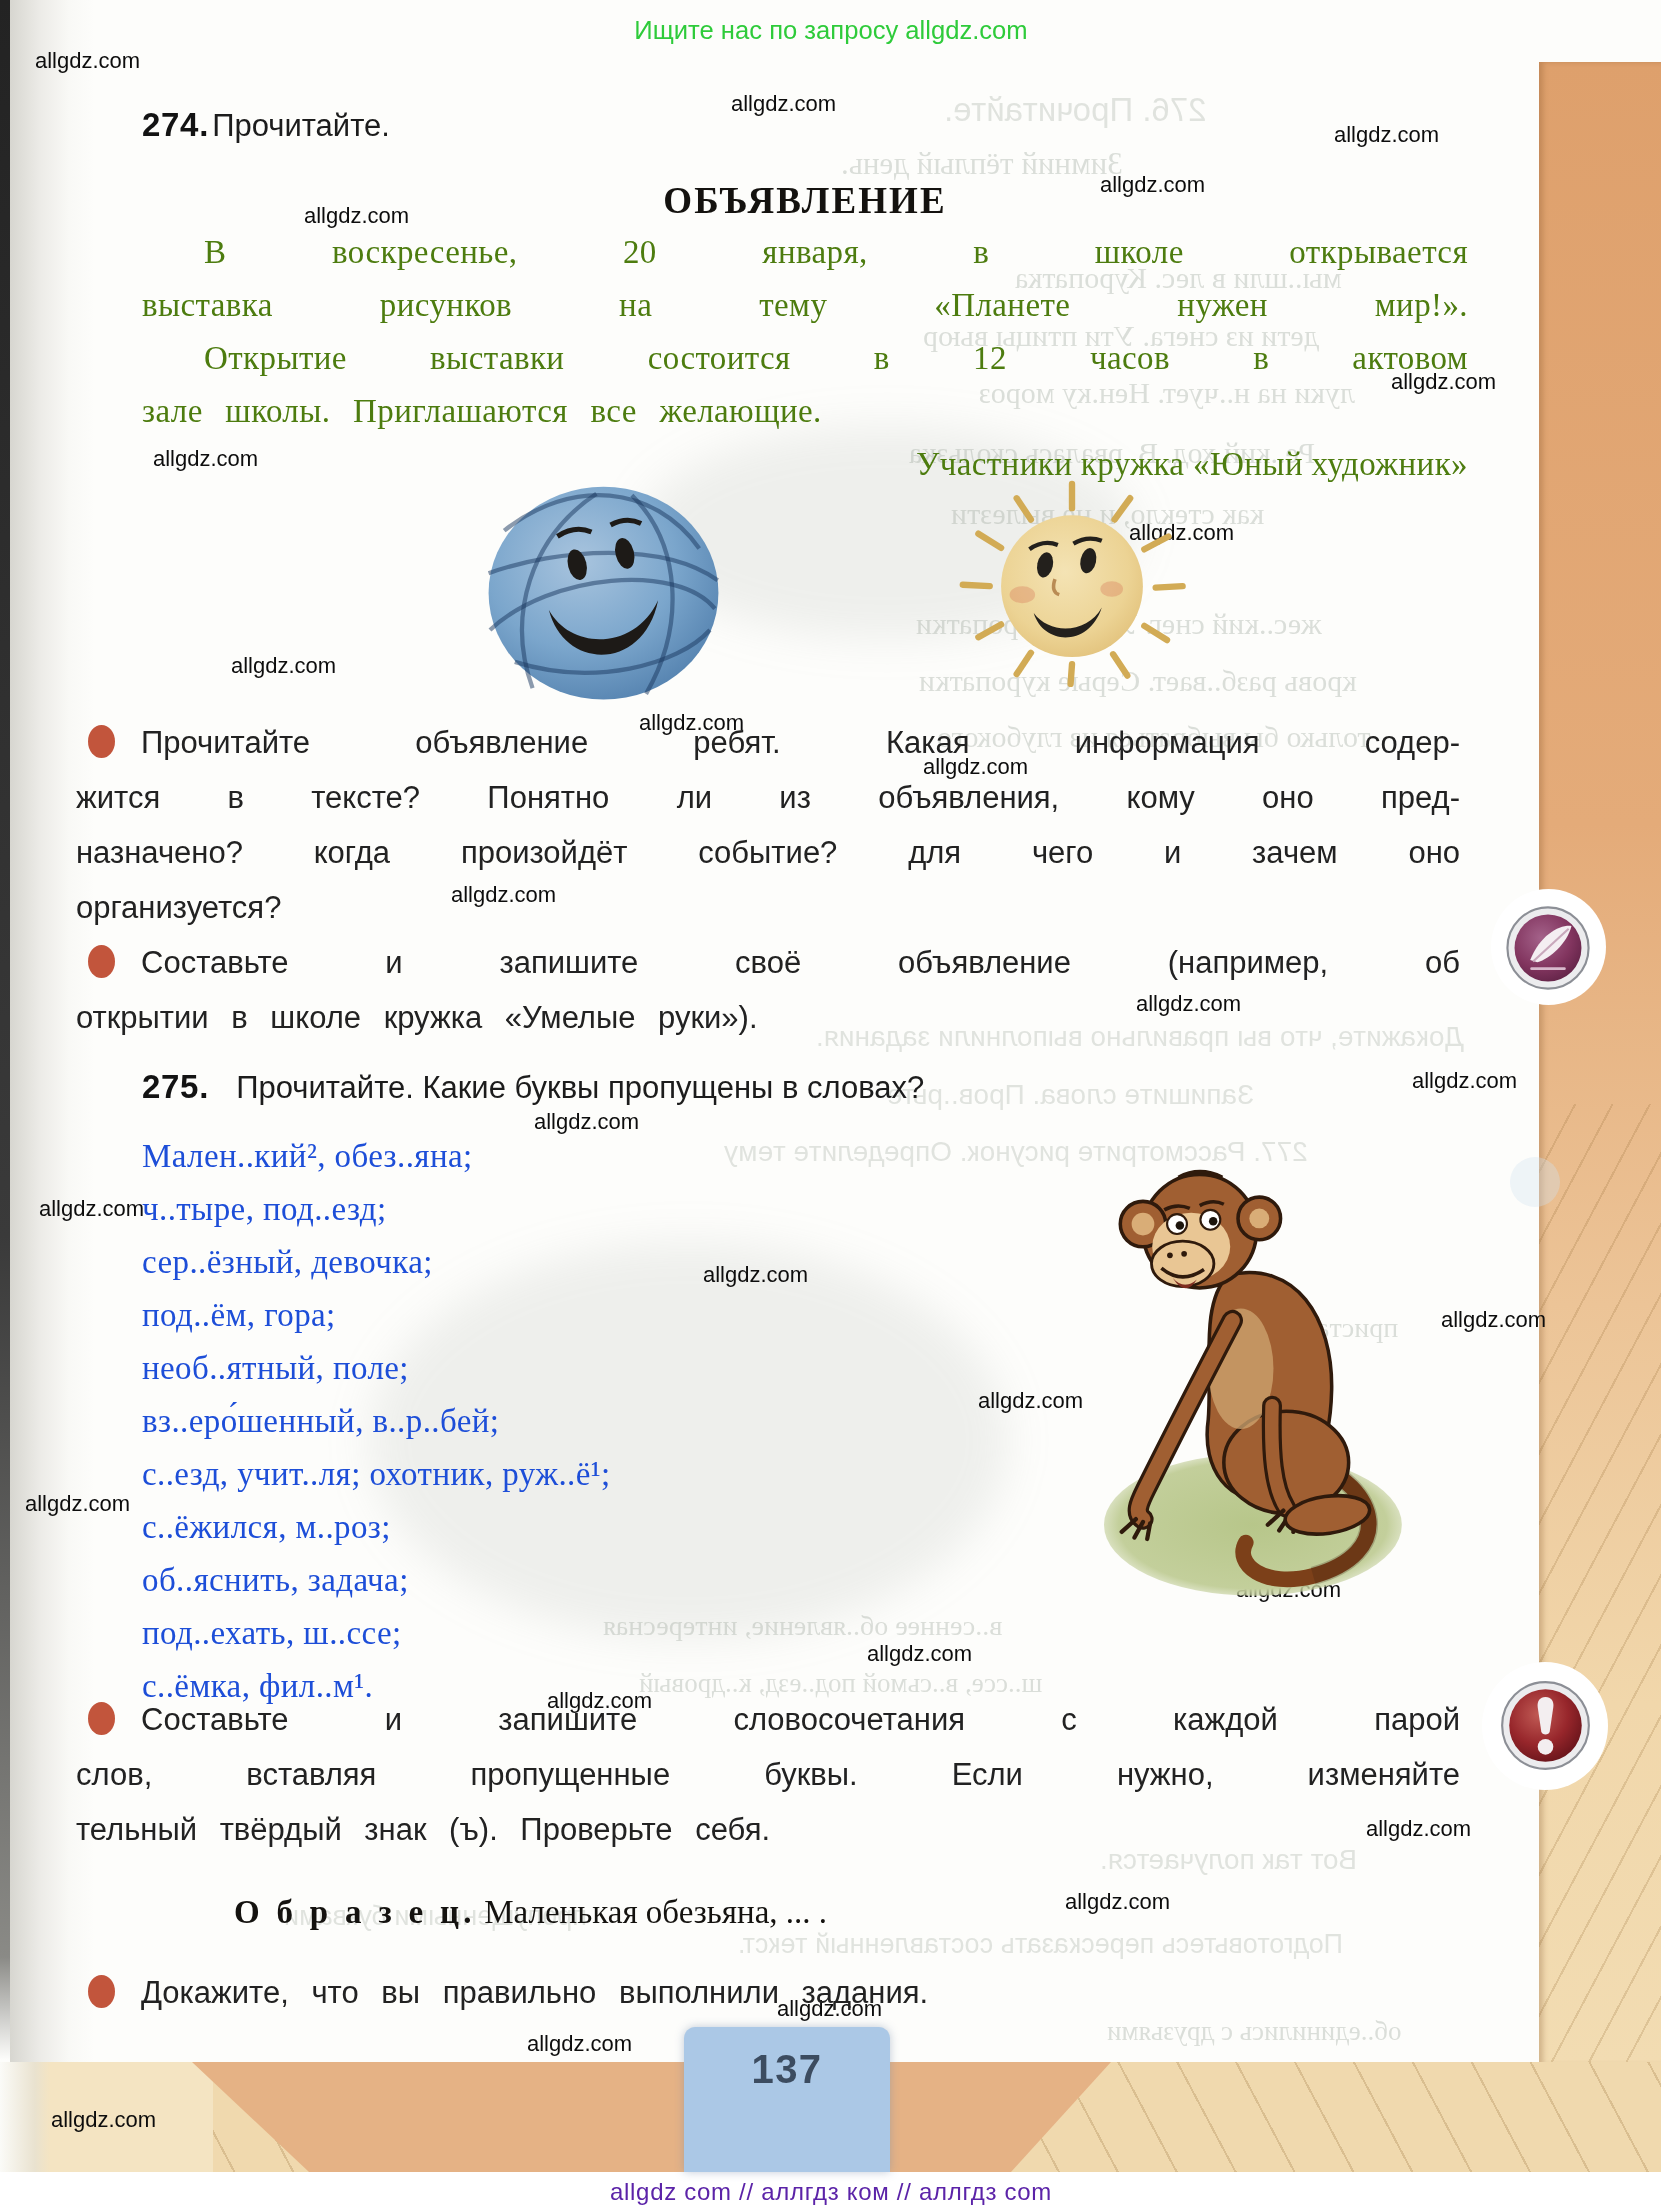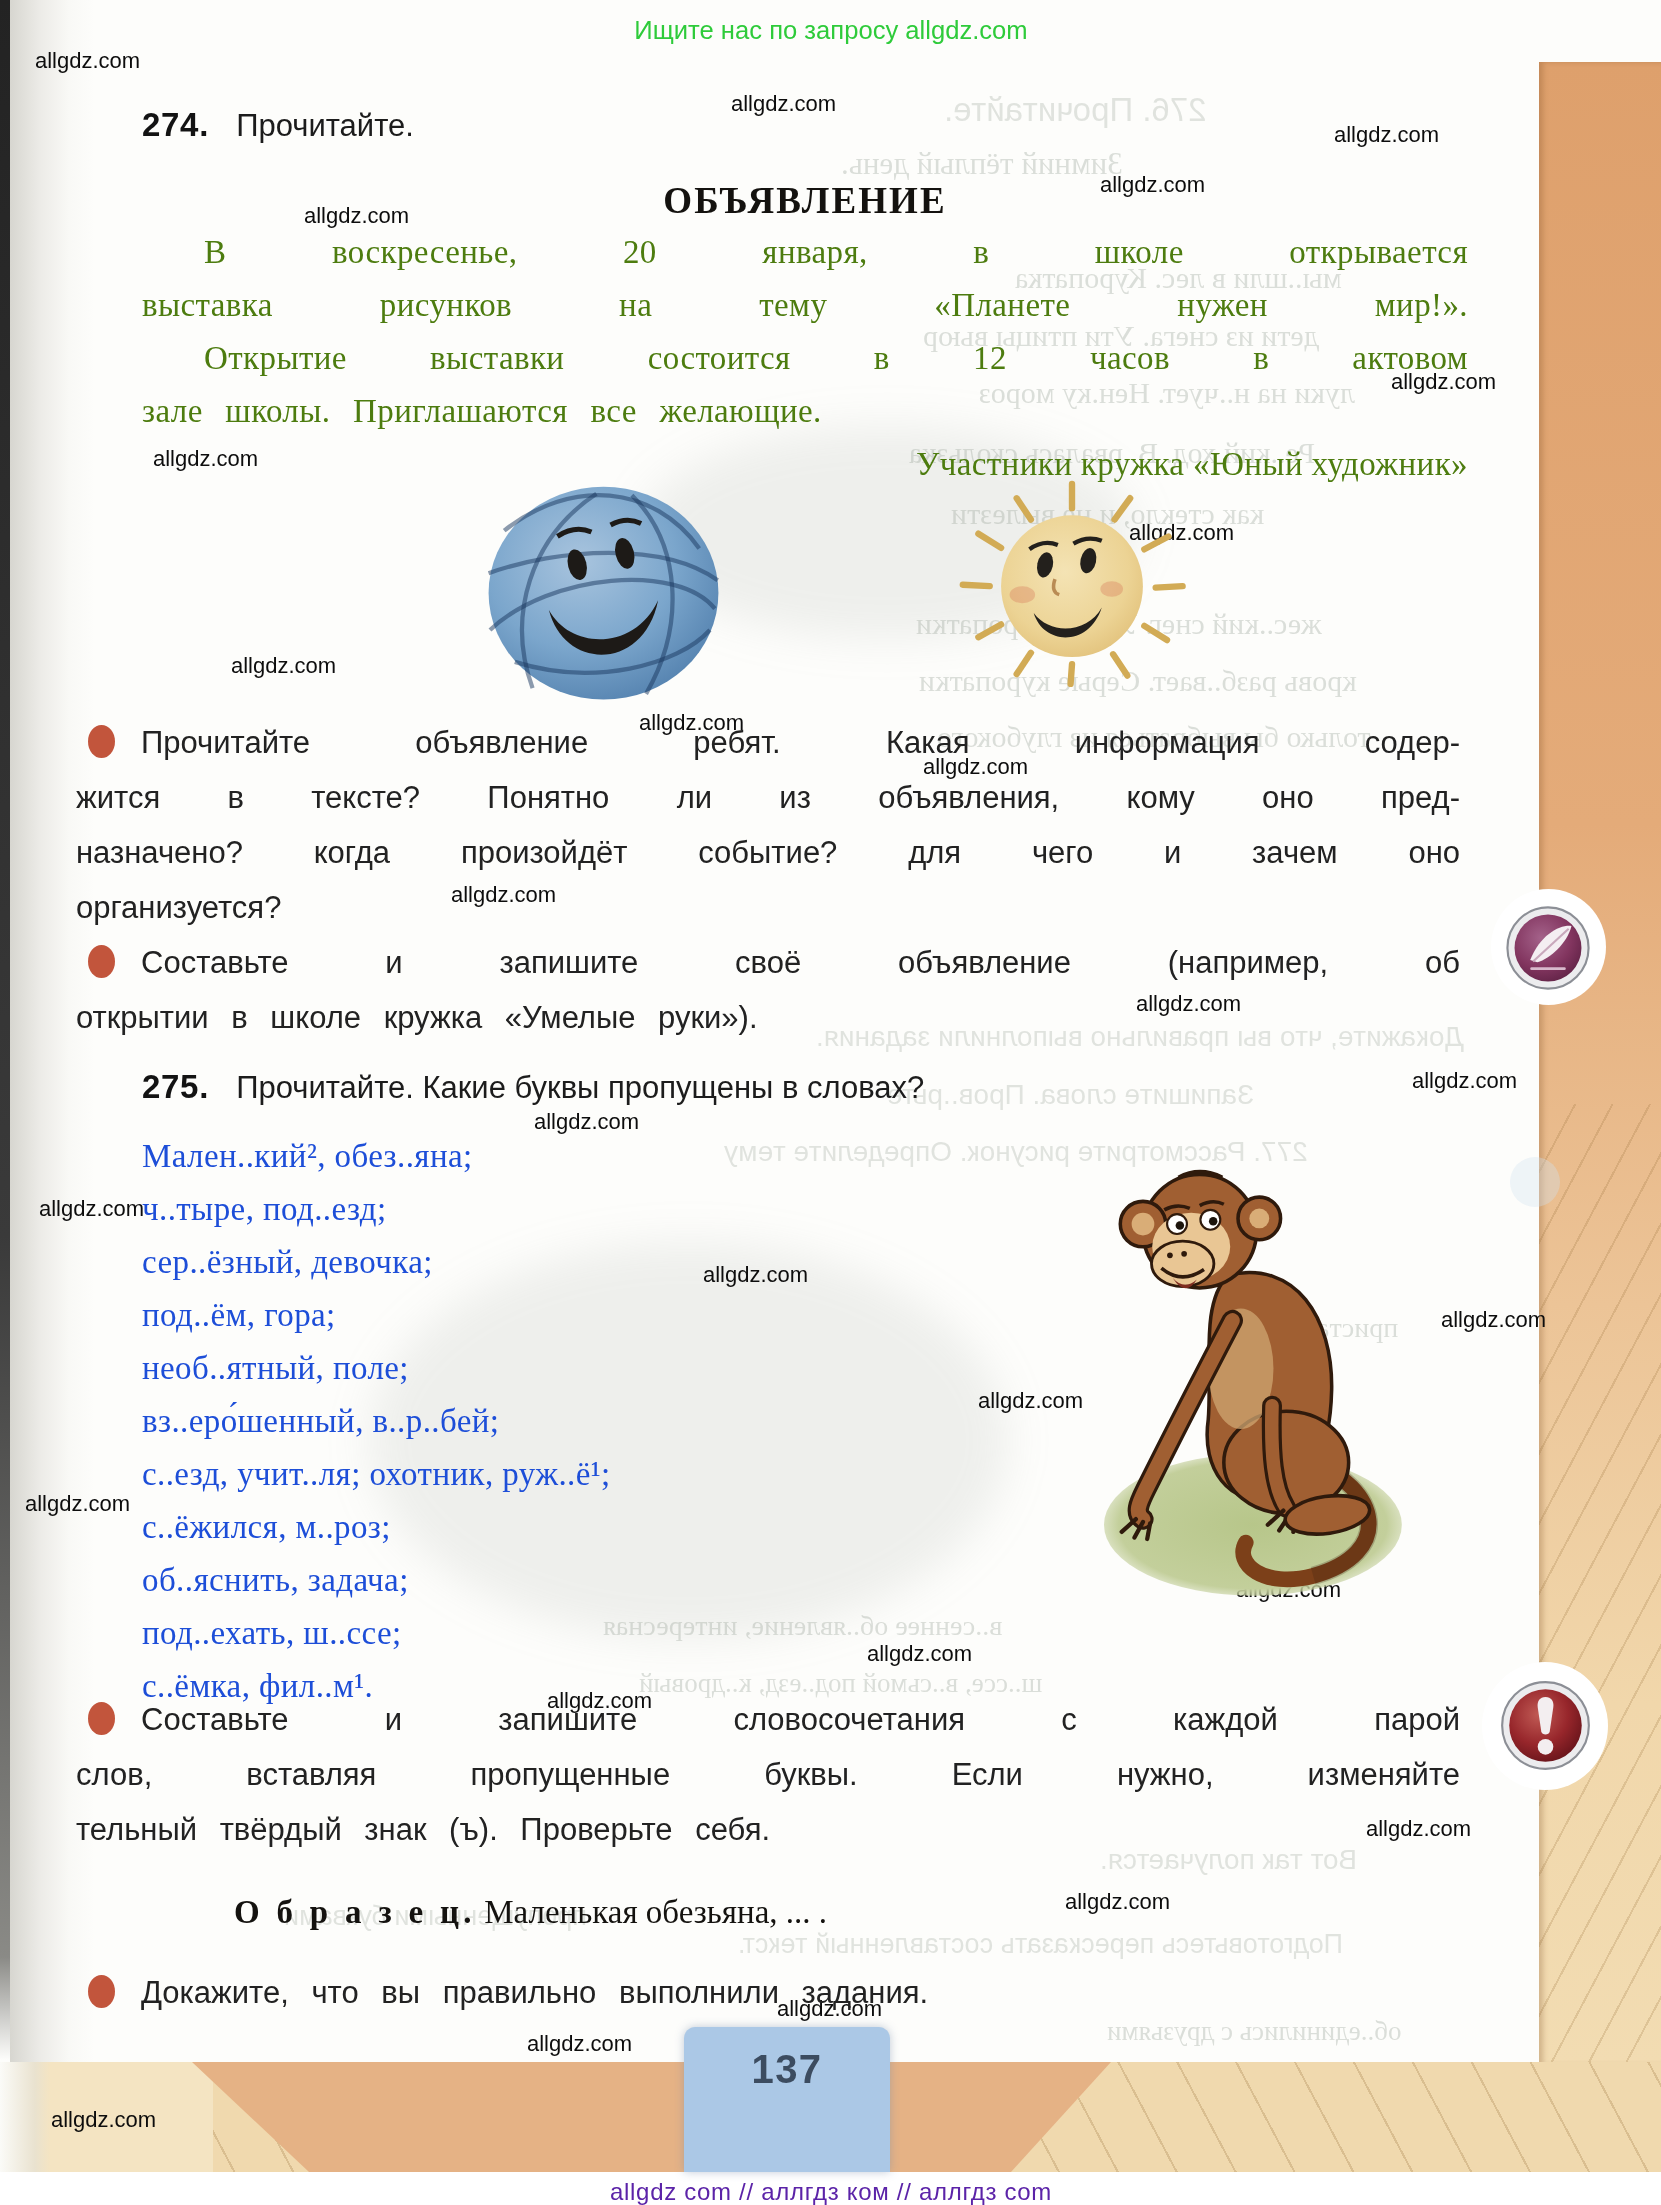--- a/index.html
+++ b/index.html
@@ -139,21 +139,21 @@
     <span class="wm" style="left: 1065px; top: 1889px;">allgdz.com</span>
     <span class="wm" style="left: 777px; top: 1996px;">allgdz.com</span>
     <span class="wm" style="left: 527px; top: 2031px;">allgdz.com</span>
     <span class="wm" style="left: 51px; top: 2107px;">allgdz.com</span>
   </div>
 
 <div class="abs promo">Ищите нас по запросу allgdz.com</div>
 
 <div class="abs" style="left:142px;top:106px;">
   <span class="exnum san">274.</span>
-  <span class="exinstr san" style="margin-left:24px;">Прочитайте.</span>
+  <span class="exinstr san" style="">Прочитайте.</span>
 </div>
 
 <div class="abs title ser" style="top:179px;">ОБЪЯВЛЕНИЕ</div>
 
 <div class="abs announce ser" style="top:226px;">
     <div class="tl just indent">В воскресенье, 20 января, в школе открывается</div>
     <div class="tl just">выставка рисунков на тему «Планете нужен мир!».</div>
     <div class="tl just indent">Открытие выставки состоится в 12 часов в актовом</div>
     <div class="tl spread">зале школы. Приглашаются все желающие.</div>
     <div class="tl right">Участники кружка «Юный художник»</div>

